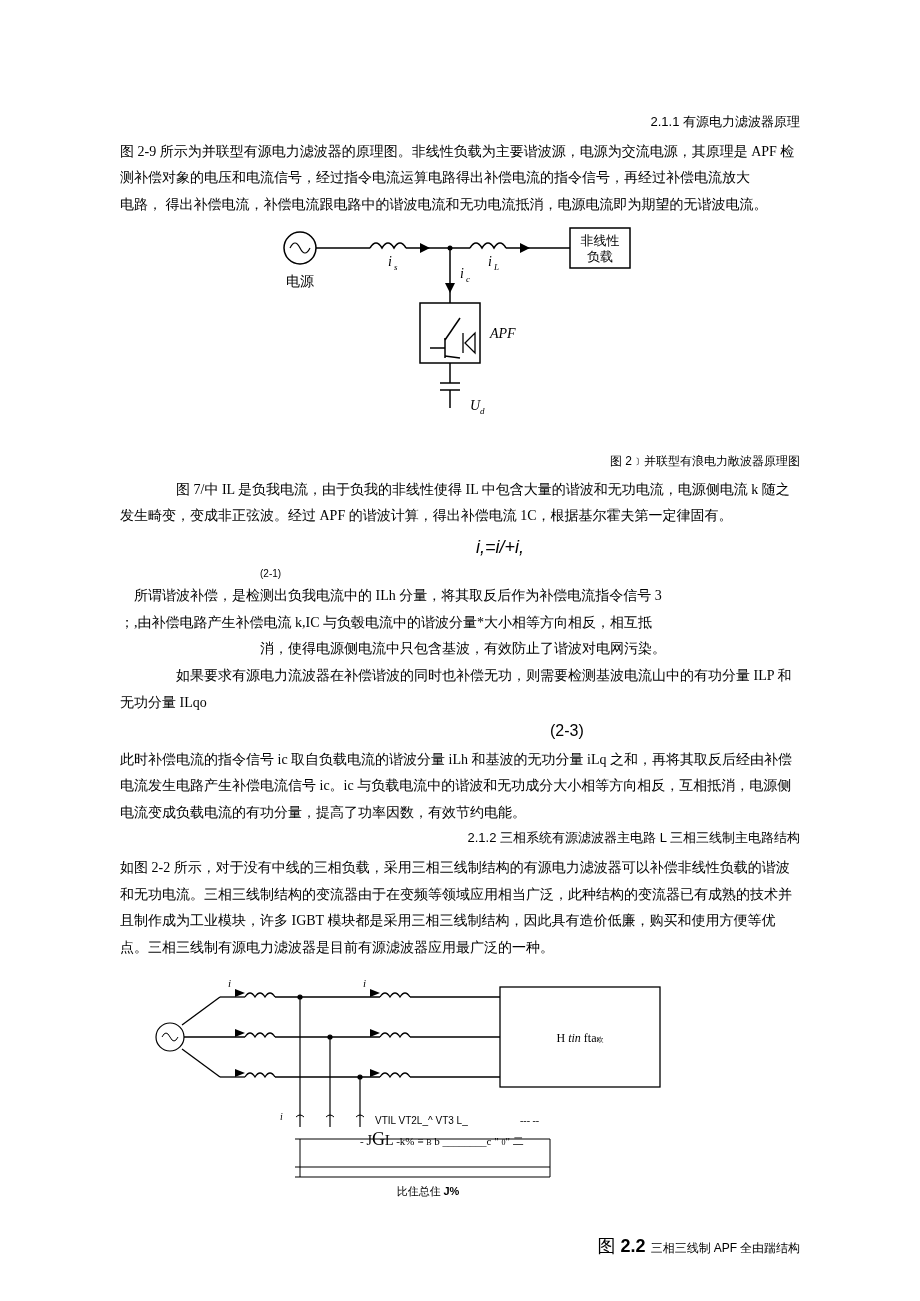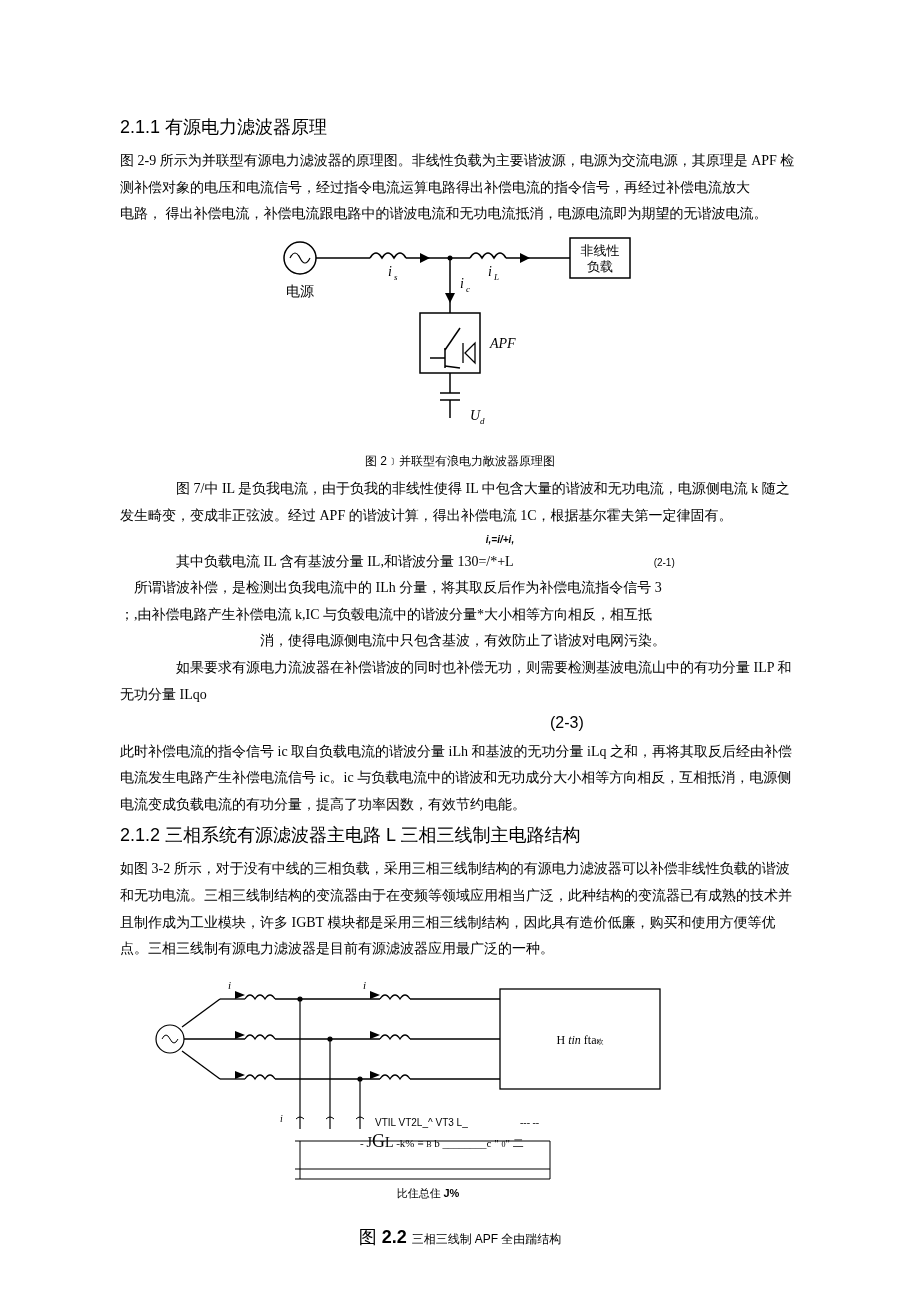--- a/index.html
+++ b/index.html
@@ -8,36 +8,37 @@
     line-height: 1.9;
     color: #000;
     background: #fff;
     width: 920px;
     margin: 0;
     padding: 110px 120px 40px 120px;
     box-sizing: border-box;
   }
   .section-heading {
     font-family: Arial, sans-serif;
-    font-size: 18px;
+    font-size: 13px;
     margin: 0 0 4px 0;
+    text-align: right;
   }
   p { margin: 0; }
   .fig1 { text-align: center; margin: 0 0 4px 0; }
   .fig1-caption, .fig2-caption {
-    text-align: center;
+    text-align: right;
     font-size: 12px;
-    margin-top: 2px;
+    margin-top: 12px;
   }
   .formula-center {
     text-align: center;
     font-family: Arial, sans-serif;
     font-style: italic;
-    font-weight: bold;
-    font-size: 10px;
+    font-weight: normal;
+    font-size: 18px;
     margin-left: 80px;
   }
   .formula-row {
     display: flex;
     align-items: baseline;
   }
   .formula-row .lhs { flex: 0 0 auto; text-indent: 4em; }
   .formula-row .eqnum {
     font-family: Arial, sans-serif;
     font-size: 10px;
@@ -117,35 +118,34 @@
   <div class="fig1-caption">
     <span class="arial">图 2</span><span>﹞并联型有浪电力敞波器原理图</span>
   </div>
 </div>
 
 <p style="text-indent:4em">图 7/中 IL 是负我电流，由于负我的非线性使得 IL 中包含大量的谐波和无功电流，电源侧电流 k 随之发生畸变，变成非正弦波。经过 APF 的谐波计算，得出补偿电流 1C，根据基尔霍夫第一定律固有。</p>
 
 <div class="formula-center">i,=i/+i,</div>
 
 <div class="formula-row">
-  <span class="lhs">其中负载电流 IL 含有基波分量 IL,和谐波分量 130=/*+L</span>
   <span class="eqnum">(2-1)</span>
 </div>
 
 <p style="text-indent:1em">所谓谐波补偿，是检测出负我电流中的 ILh 分量，将其取反后作为补偿电流指令信号 3</p>
 <p>；,由补偿电路产生补偿电流 k,IC 与负毂电流中的谐波分量*大小相等方向相反，相互抵</p>
 <p style="text-indent:10em">消，使得电源侧电流中只包含基波，有效防止了谐波对电网污染。</p>
 <p style="text-indent:4em">如果要求有源电力流波器在补偿谐波的同时也补偿无功，则需要检测基波电流山中的有功分量 ILP 和无功分量 ILqo</p>
 
 <span class="eqnum-alone">(2-3)</span>
 
 <p>此时补偿电流的指令信号 ic 取自负载电流的谐波分量 iLh 和基波的无功分量 iLq 之和，再将其取反后经由补偿电流发生电路产生补偿电流信号 ic。ic 与负载电流中的谐波和无功成分大小相等方向相反，互相抵消，电源侧电流变成负载电流的有功分量，提高了功率因数，有效节约电能。</p>
 
 <p class="section-heading arial">2.1.2  三相系统有源滤波器主电路 L 三相三线制主电路结构</p>
-<p>如图 3-2 所示，对于没有中线的三相负载，采用三相三线制结构的有源电力滤波器可以补偿非线性负载的谐波和无功电流。三相三线制结构的变流器由于在变频等领域应用相当广泛，此种结构的变流器已有成熟的技术并且制作成为工业模块，许多 IGBT 模块都是采用三相三线制结构，因此具有造价低廉，购买和使用方便等优点。三相三线制有源电力滤波器是目前有源滤波器应用最广泛的一种。</p>
+<p>如图 2-2 所示，对于没有中线的三相负载，采用三相三线制结构的有源电力滤波器可以补偿非线性负载的谐波和无功电流。三相三线制结构的变流器由于在变频等领域应用相当广泛，此种结构的变流器已有成熟的技术并且制作成为工业模块，许多 IGBT 模块都是采用三相三线制结构，因此具有造价低廉，购买和使用方便等优点。三相三线制有源电力滤波器是目前有源滤波器应用最广泛的一种。</p>
 
 <div class="fig2">
   <svg width="550" height="240" viewBox="0 0 550 240">
 
     <circle cx="20" cy="70" r="14" fill="none" stroke="#000" stroke-width="1.2"></circle>
     <path d="M12 70 q4 -8 8 0 q4 8 8 0" fill="none" stroke="#000" stroke-width="1"></path>
 
     <g stroke="#000" stroke-width="1.3" fill="none">
 
       <line x1="32" y1="58" x2="70" y2="30"></line>

